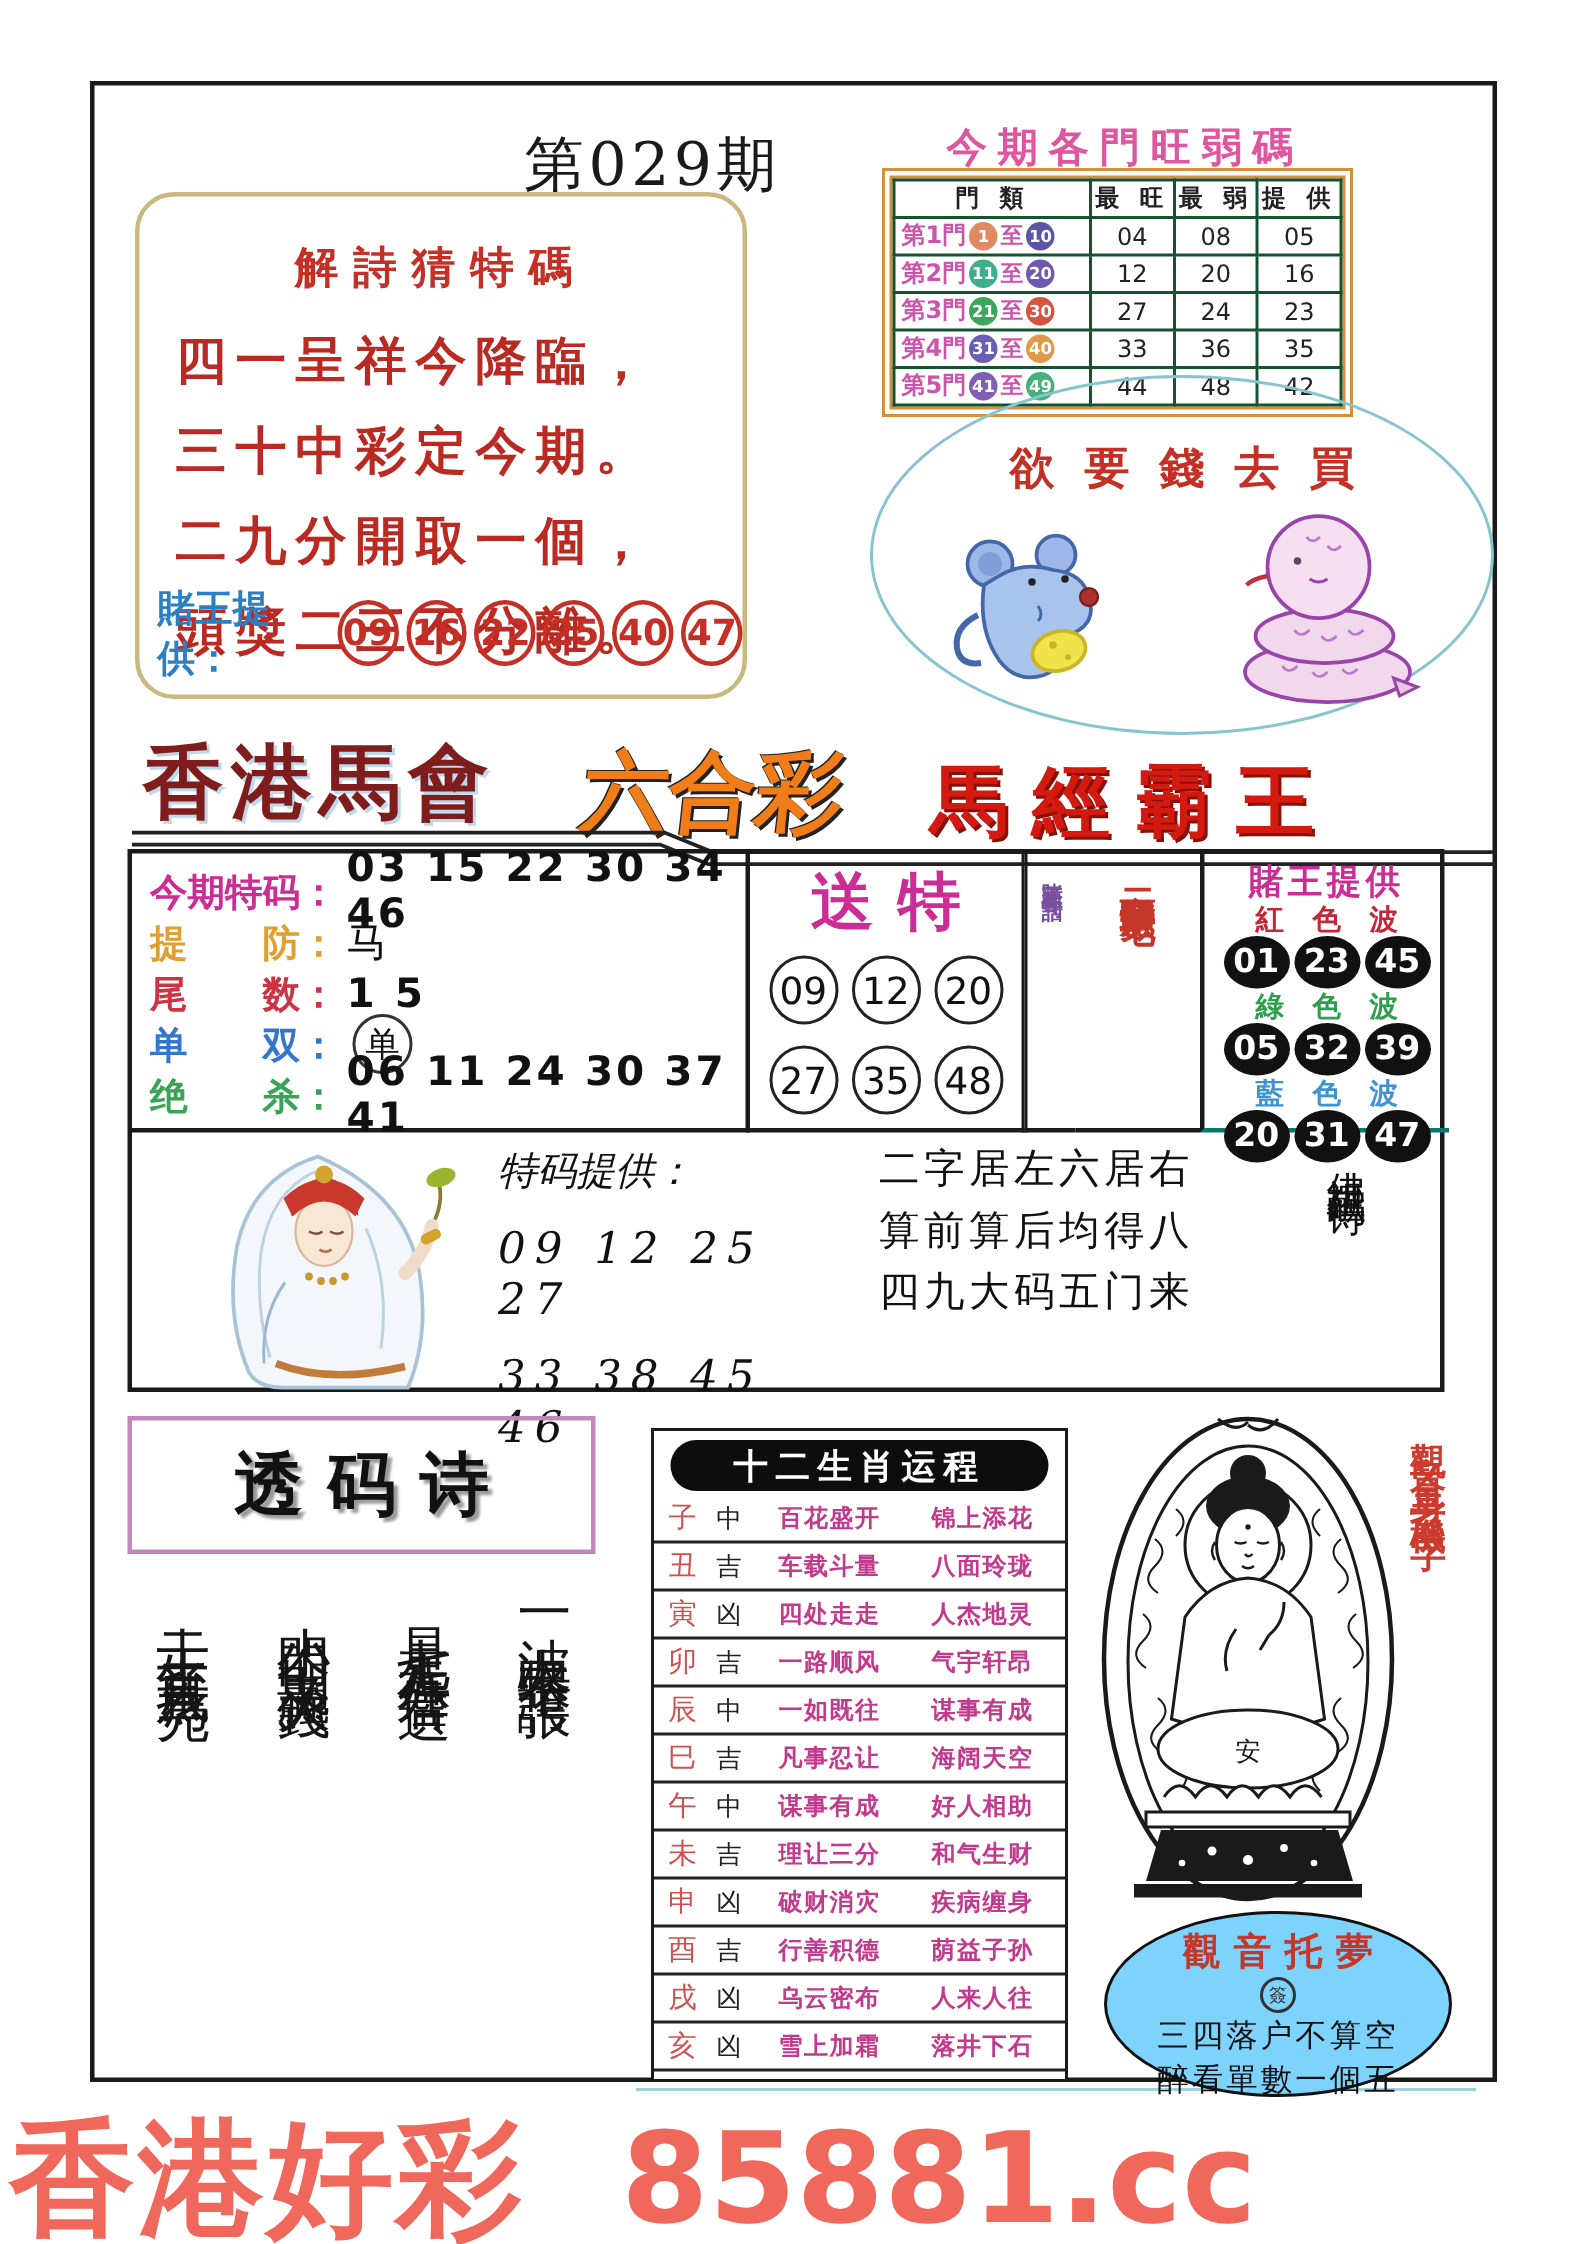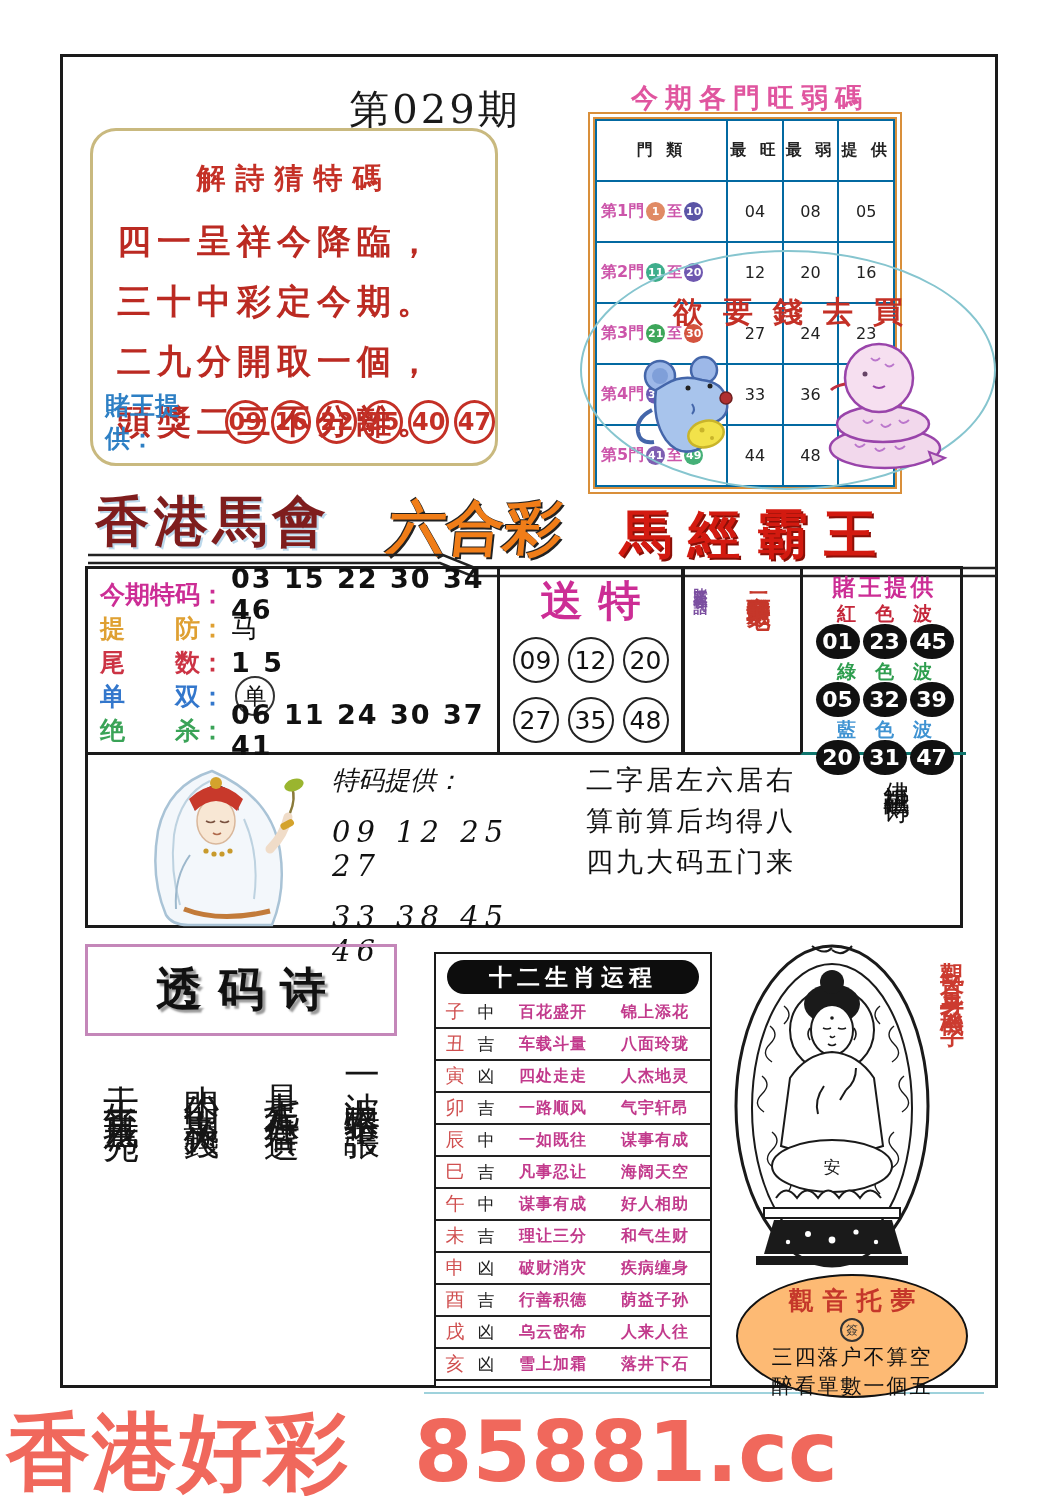--- a/index.html
+++ b/index.html
@@ -19,21 +19,21 @@
   .provider-row { position:absolute; bottom:8px; left:12px; display:flex; align-items:center; gap:5px; }
   .provider-label { color:#2d7fc4; font-size:25px; font-weight:bold; }
   .rcirc { width:44px; height:44px; border:3px solid #c43026; border-radius:50%; color:#c43026;
            font-size:24px; font-weight:bold; display:flex; align-items:center; justify-content:center; }
 
   
   .stable-title { position:absolute; left:600px; top:80px; width:300px; text-align:center;
                   color:#e0559f; font-size:27px; font-weight:bold; letter-spacing:7px; }
   .stable-wrap { position:absolute; left:588px; top:112px; width:314px; border:7px double #d98f3a; background:#fff; }
   .stable { width:100%; border-collapse:collapse; }
-  .stable td, .stable th { border:2px solid #0369a1; padding:19px 2px; font-size:16px; color:#222; text-align:center; height:22px; }
+  .stable td, .stable th { border:2px solid #14532d; padding:1px 2px; font-size:16px; color:#222; text-align:center; height:22px; }
   .stable th { font-weight:bold; letter-spacing:4px; }
   .gate-cell { display:flex; align-items:center; justify-content:flex-start; gap:2px; padding-left:2px; }
   .gate-name { color:#cc55aa; font-weight:bold; font-size:16px; }
   .gate-zhi  { color:#cc55aa; font-weight:bold; font-size:15px; }
   .sball { min-width:19px; height:19px; padding:0 1px; border-radius:50%; color:#fff; font-size:11px; font-weight:bold;
            display:inline-flex; align-items:center; justify-content:center; }
 
   
   .oval { position:absolute; left:580px; top:250px; width:416px; height:240px;
           border:2px solid #86c5cf; border-radius:50%; }
@@ -116,21 +116,21 @@
   .zsign { width:30px; text-align:center; color:#d05050; font-size:19px; font-family:"DejaVu Serif",serif; }
   .zluck { width:32px; text-align:center; color:#222; font-size:17px; }
   .zp { color:#c23a8c; font-size:16px; font-weight:bold; width:102px; text-align:center; letter-spacing:1px; }
   .cyan-line { position:absolute; left:424px; top:1392px; width:560px; border-top:2px solid #9fd2dc; }
 
   
   .buddha-pos { position:absolute; left:728px; top:936px; }
   .side-text { position:absolute; left:936px; top:942px; writing-mode:vertical-rl; text-orientation:upright;
                color:#cc3b30; font-size:24px; font-weight:bold; letter-spacing:10px; font-family:"DejaVu Serif",serif; }
   .dream-oval { position:absolute; left:736px; top:1274px; width:232px; height:124px; border:2px solid #111;
-                border-radius:50%; background:#fdba74; text-align:center; }
+                border-radius:50%; background:#7dd3fc; text-align:center; }
   .dream-title { margin-top:8px; color:#c5372a; font-size:25px; font-weight:bold; letter-spacing:9px;
                  padding-left:9px; font-family:"DejaVu Serif",serif; }
   .seal { width:24px; height:24px; border:2px solid #333; border-radius:50%; margin:1px auto; font-size:12px;
           display:flex; align-items:center; justify-content:center; color:#333; }
   .dream-line { font-size:21px; color:#111; font-family:"DejaVu Serif",serif; letter-spacing:2px; margin-top:1px; }
 
   
   .footer { position:absolute; left:0; top:1396px; width:1063px; display:flex; align-items:baseline;
             gap:64px; padding-left:6px; color:#f0685c; font-weight:900; }
   .footer-site { font-size:84px; letter-spacing:2px; }

